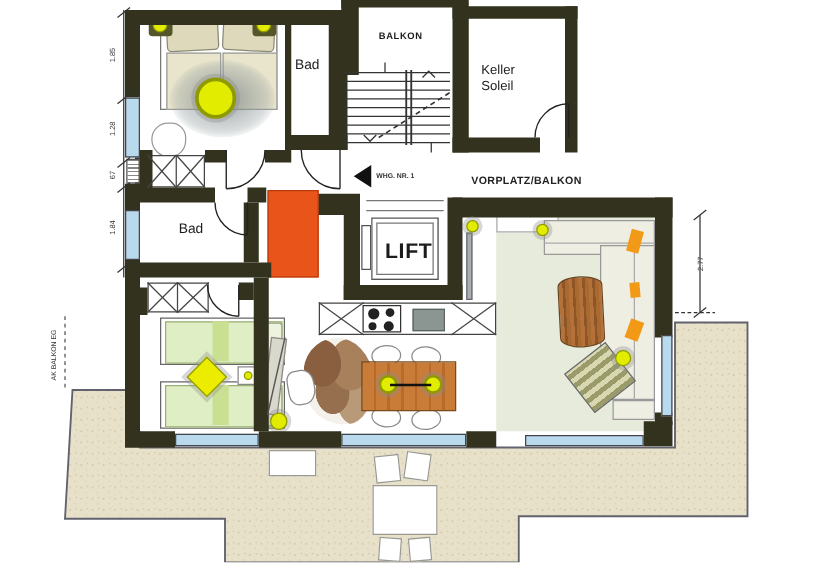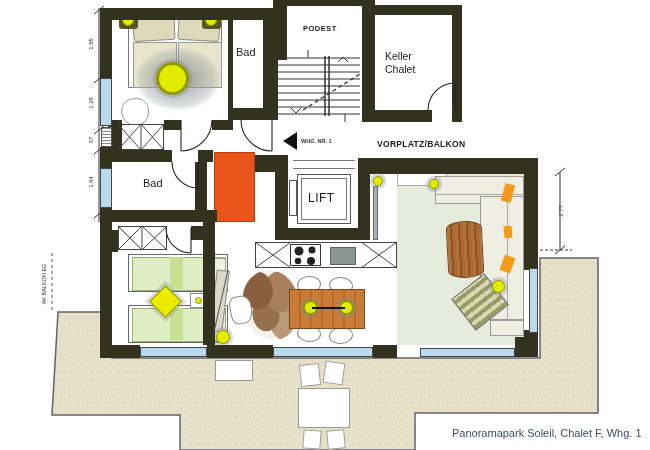--- a/index.html
+++ b/index.html
@@ -246,32 +246,31 @@
     </g>
     <g stroke="#555" stroke-width="1" fill="none">
       <path d="M52,253 V312" stroke-dasharray="3,3"></path>
     </g>
     <g fill="#111">
       <polygon points="283,141 297,132 297,150"></polygon>
     </g>
   </svg>
 
   <div class="label" style="left:236px;top:46px;font-size:11px;">Bad</div>
-  <div class="label" style="left:303px;top:24px;font-size:7.5px;font-weight:600;letter-spacing:.5px;">PODEST</div>
+  <div class="label" style="left:303px;top:24px;font-size:7.5px;font-weight:600;letter-spacing:.5px;">BALKON</div>
   <div class="label" style="left:385px;top:50px;font-size:10.5px;line-height:13px;">
     <span>Keller</span><br>
-    <span>Chalet</span>
+    <span>Soleil</span>
   </div>
   <div class="label" style="left:143px;top:177px;font-size:11px;">Bad</div>
-  <div class="label" style="left:308px;top:191px;font-size:12px;font-weight:400;letter-spacing:.5px;">LIFT</div>
+  <div class="label" style="left:308px;top:191px;font-size:17px;font-weight:700;letter-spacing:.5px;">LIFT</div>
   <div class="label" style="left:377px;top:139px;font-size:8.5px;font-weight:600;letter-spacing:.3px;color:#222;">VORPLATZ/BALKON</div>
   <div class="label" style="left:301px;top:138px;font-size:5.5px;font-weight:700;color:#333;">WHG. NR. 1</div>
   <div class="label" style="left:9px;top:281px;width:70px;text-align:center;font-size:5.5px;color:#333;transform:rotate(-90deg);">AK BALKON EG</div>
 
   <div class="dim" style="left:76px;top:39px;">1.85</div>
   <div class="dim" style="left:76px;top:98px;">1.28</div>
   <div class="dim" style="left:76px;top:135px;">67</div>
   <div class="dim" style="left:76px;top:177px;">1.84</div>
   <div class="dim" style="left:546px;top:206px;">2.77</div>
 
-  <div class="label" style="left:452px;top:427px;font-size:11px;color:#3d4f63;">Panoramapark Soleil, Chalet F, Whg. 1</div>
 
 </div>
 
 </body></html>

